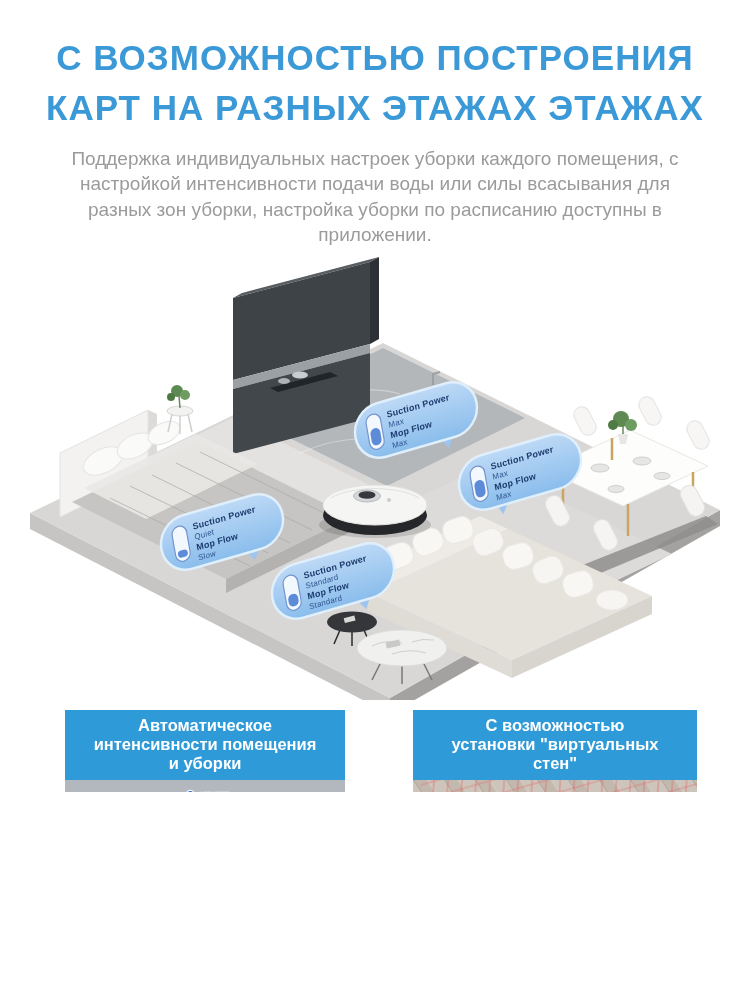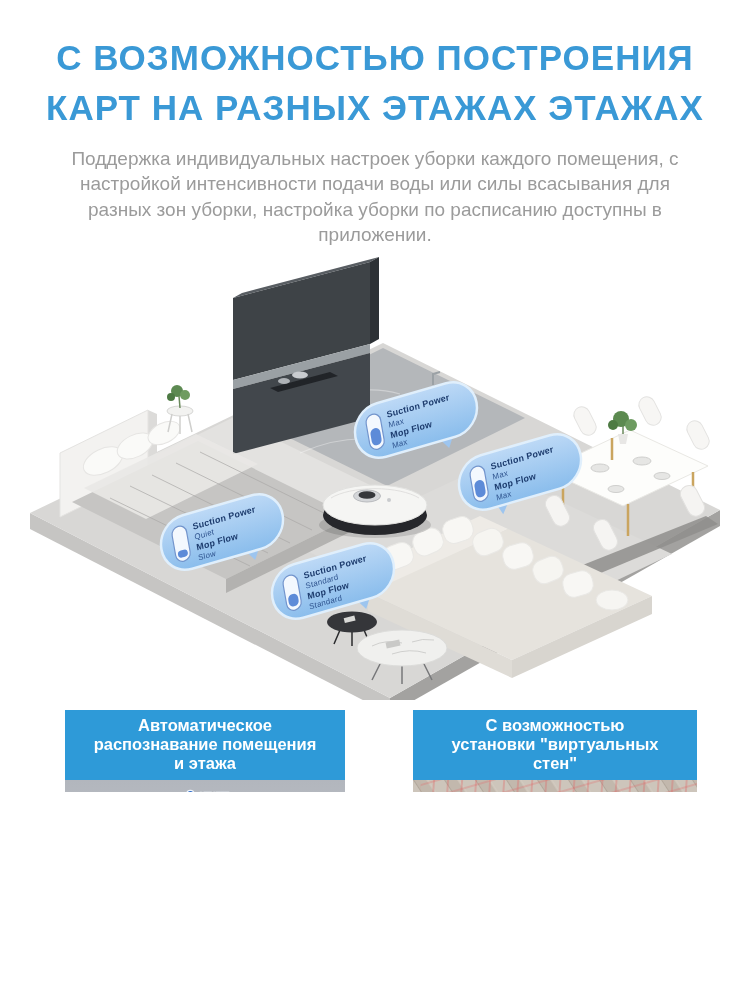--- a/index.html
+++ b/index.html
@@ -203,22 +203,22 @@
       <text x="-28" y="0" class="co-value">Standard</text>
       <text x="-28" y="11" class="co-label">Mop Flow</text>
       <text x="-28" y="21" class="co-value">Standard</text>
     </g>
   </svg>
   </div>
 
   <div class="feature-card left">
     <div class="feature-header">
       <span style="display:block">Автоматическое</span>
-      <span style="display:block">распознавание помещения</span>
-      <span style="display:block">и этажа</span>
+      <span style="display:block">интенсивности помещения</span>
+      <span style="display:block">и уборки</span>
     </div>
     <div class="feature-photo">
       <svg width="280" height="217" viewBox="0 0 280 217">
         <defs>
           <linearGradient id="bgGradL" x1="0" y1="0" x2="0" y2="1">
             <stop offset="0" stop-color="#b2b6bd"></stop>
               <stop offset="1" stop-color="#cfd2d6"></stop>
           </linearGradient>
           <linearGradient id="beamGrad" x1="0" y1="0" x2="0" y2="1">
             <stop offset="0" stop-color="#7ab4ef" stop-opacity="0.08"></stop>

